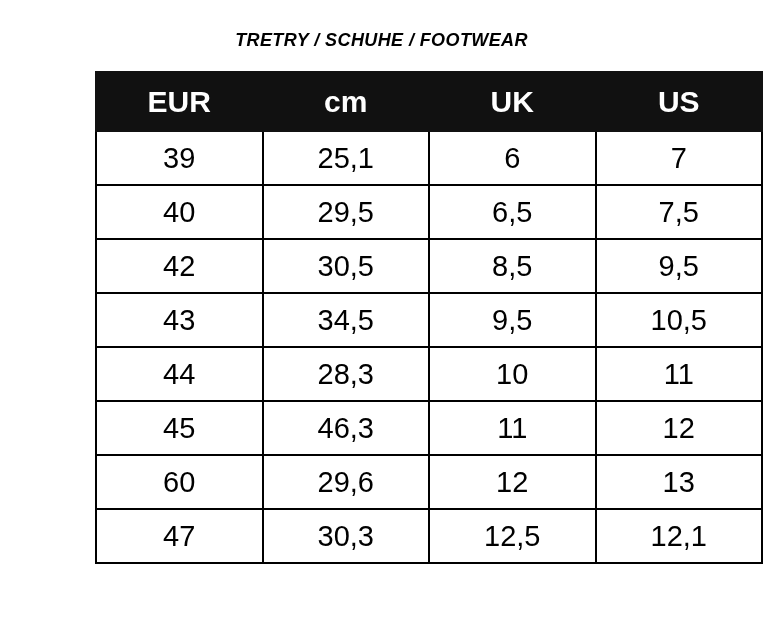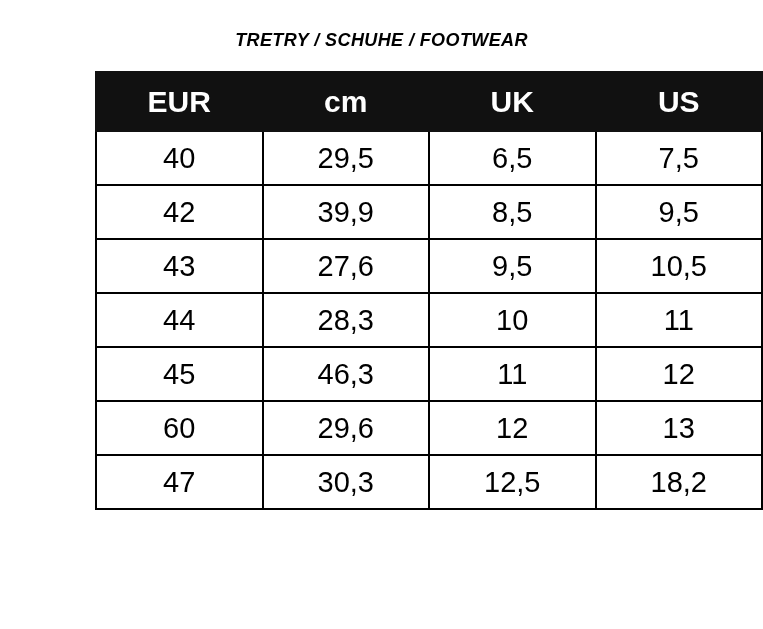--- a/index.html
+++ b/index.html
@@ -80,34 +80,40 @@
       <thead>
         <tr>
           <th>EUR</th>
           <th>cm</th>
           <th>UK</th>
           <th>US</th>
         </tr>
       </thead>
       <tbody>
         <tr>
+          <td>39</td>
+          <td>25,1</td>
+          <td>6</td>
+          <td>7</td>
+        </tr>
+        <tr>
           <td>40</td>
           <td>29,5</td>
           <td>6,5</td>
           <td>7,5</td>
         </tr>
         <tr>
           <td>42</td>
-          <td>39,9</td>
+          <td>30,5</td>
           <td>8,5</td>
           <td>9,5</td>
         </tr>
         <tr>
           <td>43</td>
-          <td>27,6</td>
+          <td>34,5</td>
           <td>9,5</td>
           <td>10,5</td>
         </tr>
         <tr>
           <td>44</td>
           <td>28,3</td>
           <td>10</td>
           <td>11</td>
         </tr>
         <tr>
@@ -119,19 +125,19 @@
         <tr>
           <td>60</td>
           <td>29,6</td>
           <td>12</td>
           <td>13</td>
         </tr>
         <tr>
           <td>47</td>
           <td>30,3</td>
           <td>12,5</td>
-          <td>18,2</td>
+          <td>12,1</td>
         </tr>
       </tbody>
     </table>
   </div>
 
 </div>
 
 </body></html>

